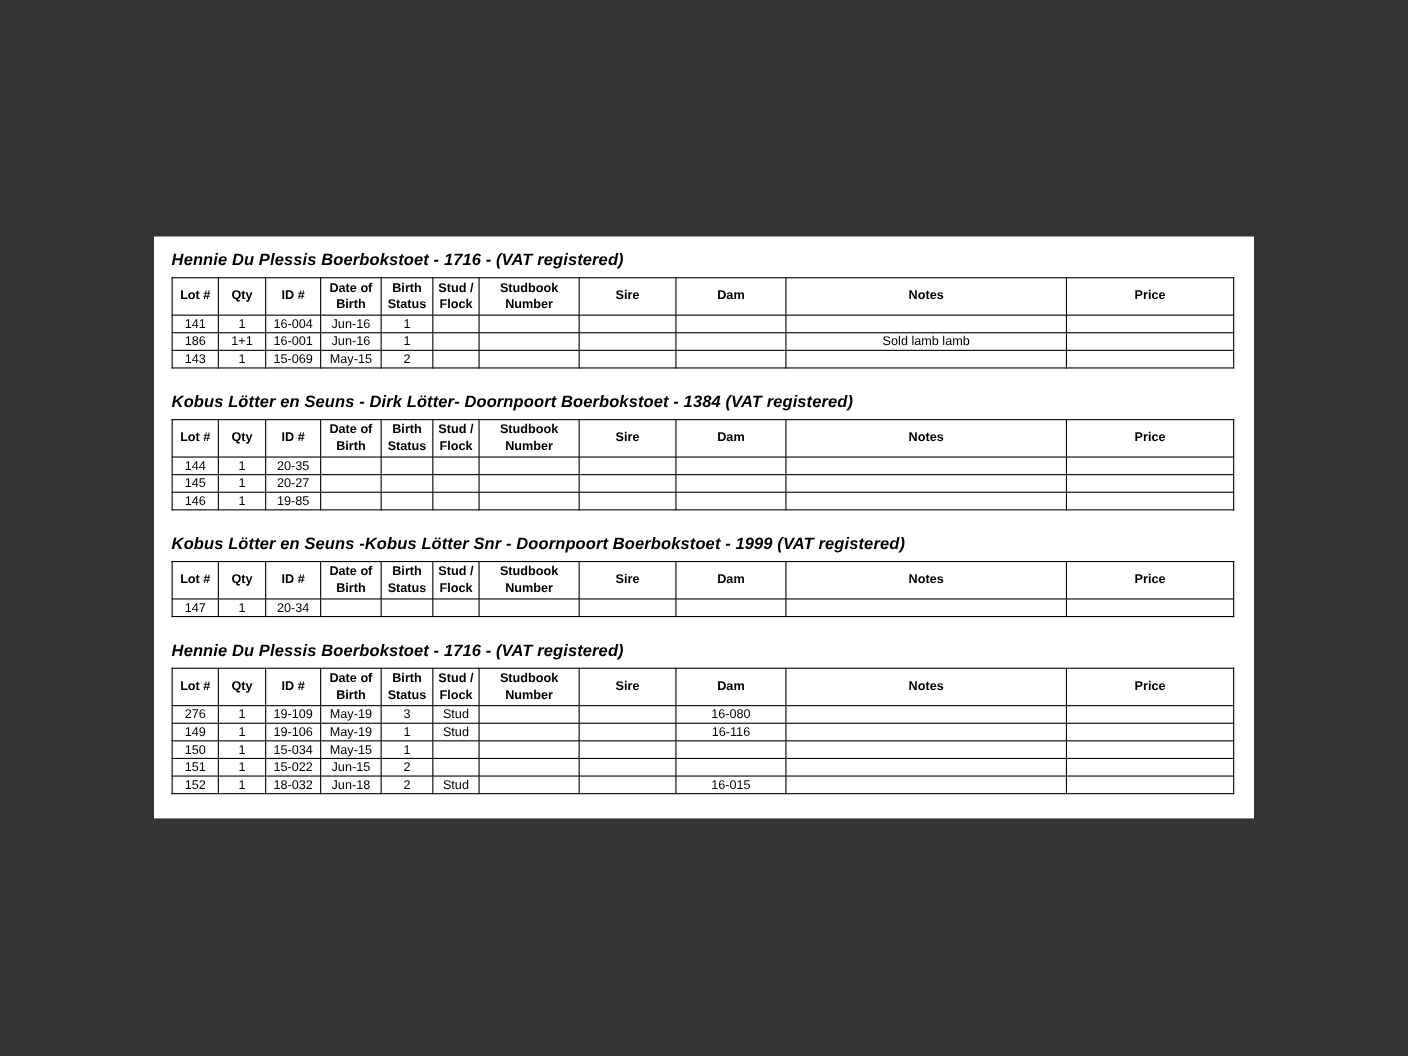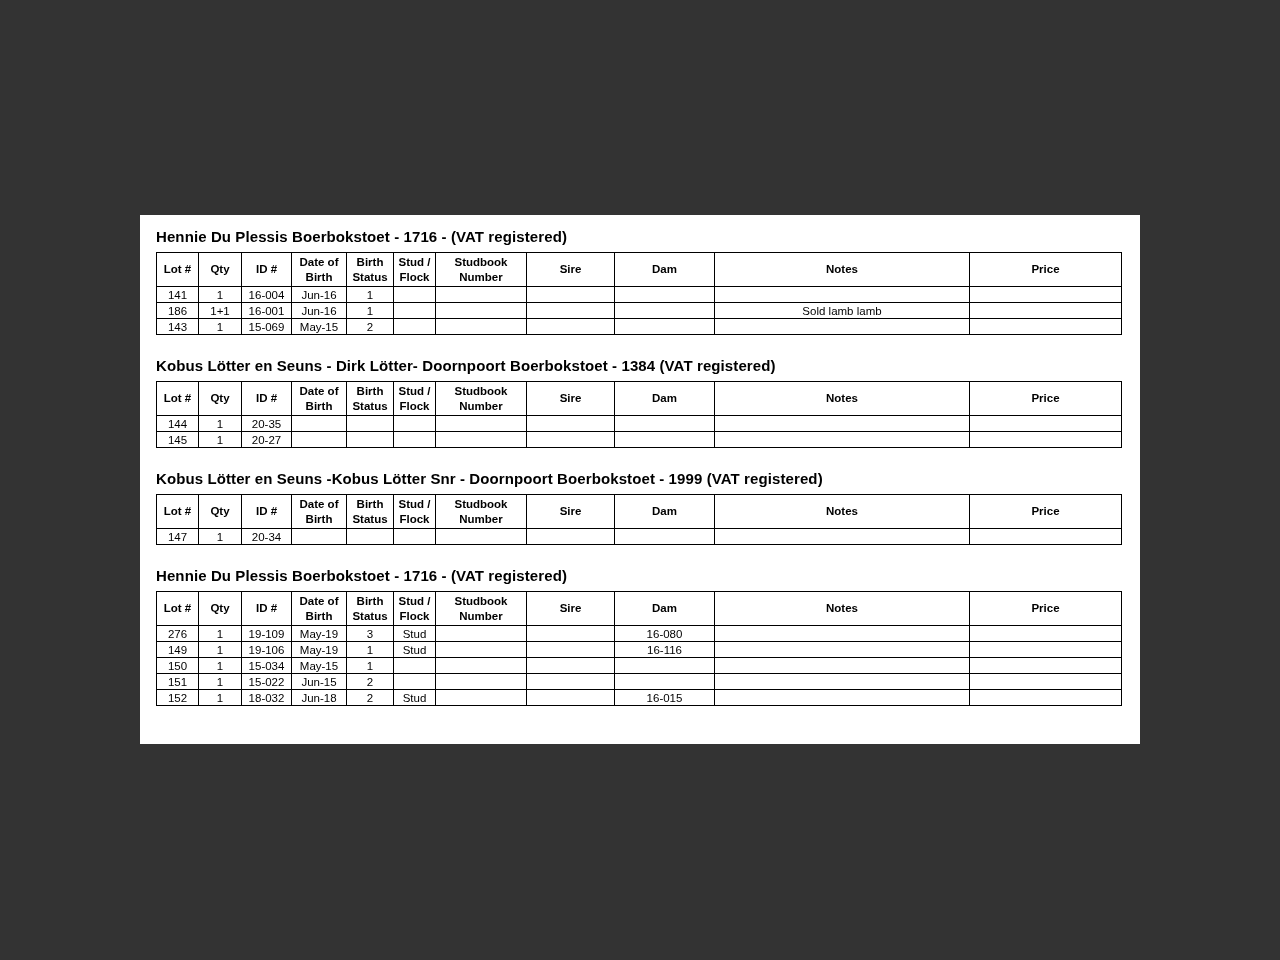--- a/index.html
+++ b/index.html
@@ -21,20 +21,21 @@
   }
   .section {
     margin-bottom: 22px;
   }
   .section-title {
     font-size: 15px;
     font-weight: bold;
     color: #000000;
     margin: 0 0 7px 0;
     letter-spacing: 0.1px;
+    font-style: italic;
   }
   table.lot-table {
     border-collapse: collapse;
     table-layout: fixed;
     width: 965px;
   }
   table.lot-table th,
   table.lot-table td {
     border: 1px solid #000000;
     color: #000000;
@@ -192,20 +193,33 @@
             <td>20-27</td>
             <td></td>
             <td></td>
             <td></td>
             <td></td>
             <td></td>
             <td></td>
             <td class="col-notes"></td>
             <td></td>
           </tr>
+          <tr>
+            <td class="col-lot">146</td>
+            <td>1</td>
+            <td>19-85</td>
+            <td></td>
+            <td></td>
+            <td></td>
+            <td></td>
+            <td></td>
+            <td></td>
+            <td class="col-notes"></td>
+            <td></td>
+          </tr>
         </tbody>
       </table>
     </div>
     <div class="section">
       <div class="section-title">Kobus Lötter en Seuns -Kobus Lötter Snr - Doornpoort Boerbokstoet - 1999 (VAT registered)</div>
       <table class="lot-table">
         <colgroup>
           <col style="width: 42px;">
           <col style="width: 43px;">
           <col style="width: 50px;">

